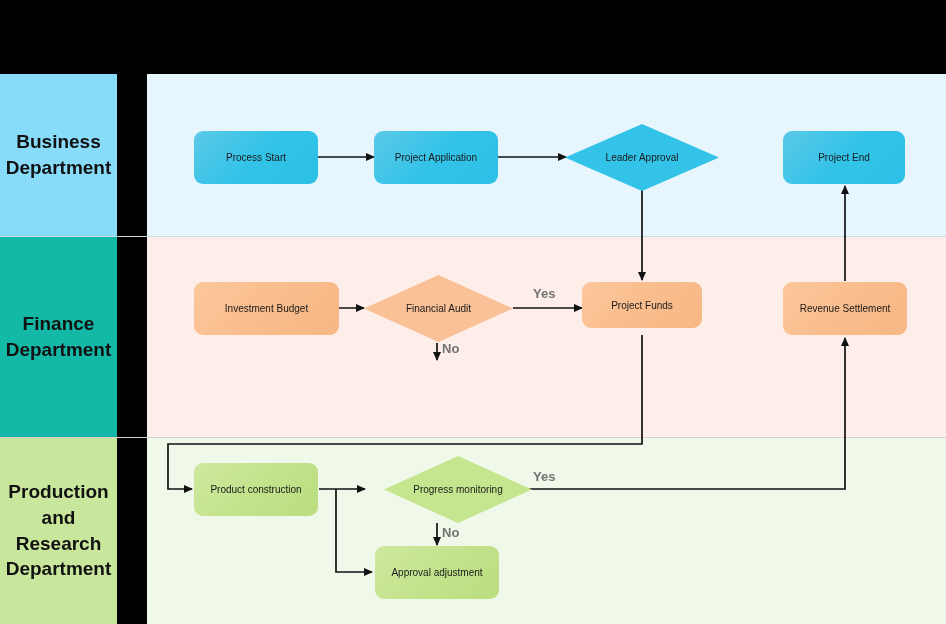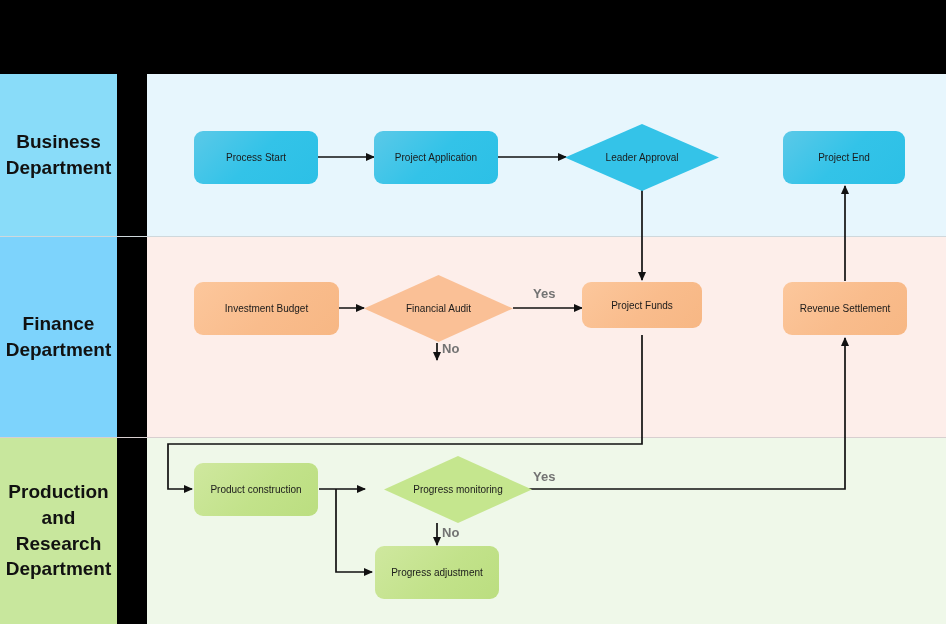--- a/index.html
+++ b/index.html
@@ -47,21 +47,21 @@
     width: 946px;
     height: 1px;
   }
 
   #lane-business   { top: 74px;  height: 162px; }
   #lane-finance    { top: 236px; height: 201px; }
   #lane-production { top: 437px; height: 187px; }
 
   #lane-business  .lane-header { background: #89DCF9; }
   #lane-business  .lane-body   { background: #E7F6FD; }
-  #lane-finance   .lane-header { background: #7dd3fc; }
+  #lane-finance   .lane-header { background: #14b8a6; }
   #lane-finance   .lane-body   { background: #FDEEEA; }
   #lane-production .lane-header{ background: #C8E79D; }
   #lane-production .lane-body  { background: #EFF8E9; }
 
   
   .node {
     position: absolute;
     display: flex;
     align-items: center;
     justify-content: center;
@@ -209,21 +209,21 @@
   <div class="node box green" style="left:194px; top:463px; width:124px; height:53px;">
     <span>Product construction</span>
   </div>
 
   <div class="node diamond green" style="left:384px; top:456px; width:148px; height:67px;">
     <span class="dia-shape"></span>
     <span class="dia-label">Progress monitoring</span>
   </div>
 
   <div class="node box green" style="left:375px; top:546px; width:124px; height:53px;">
-    <span>Progress adjustment</span>
+    <span>Approval adjustment</span>
   </div>
 
   <span class="edge-label" style="left:533px; top:286px;">Yes</span>
   <span class="edge-label" style="left:442px; top:341px;">No</span>
   <span class="edge-label" style="left:533px; top:469px;">Yes</span>
   <span class="edge-label" style="left:442px; top:525px;">No</span>
 
 </div>
 
 </body></html>

